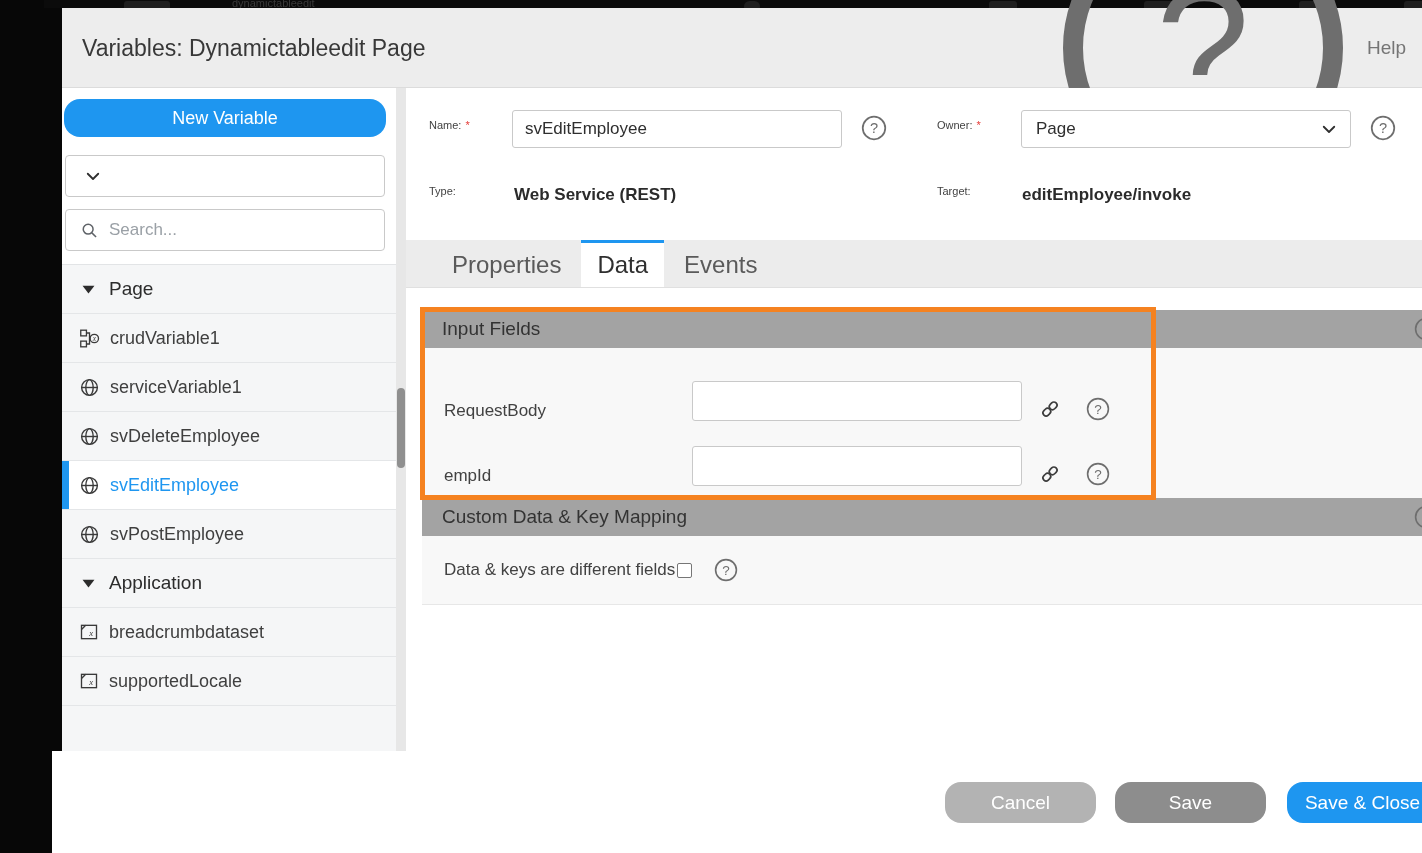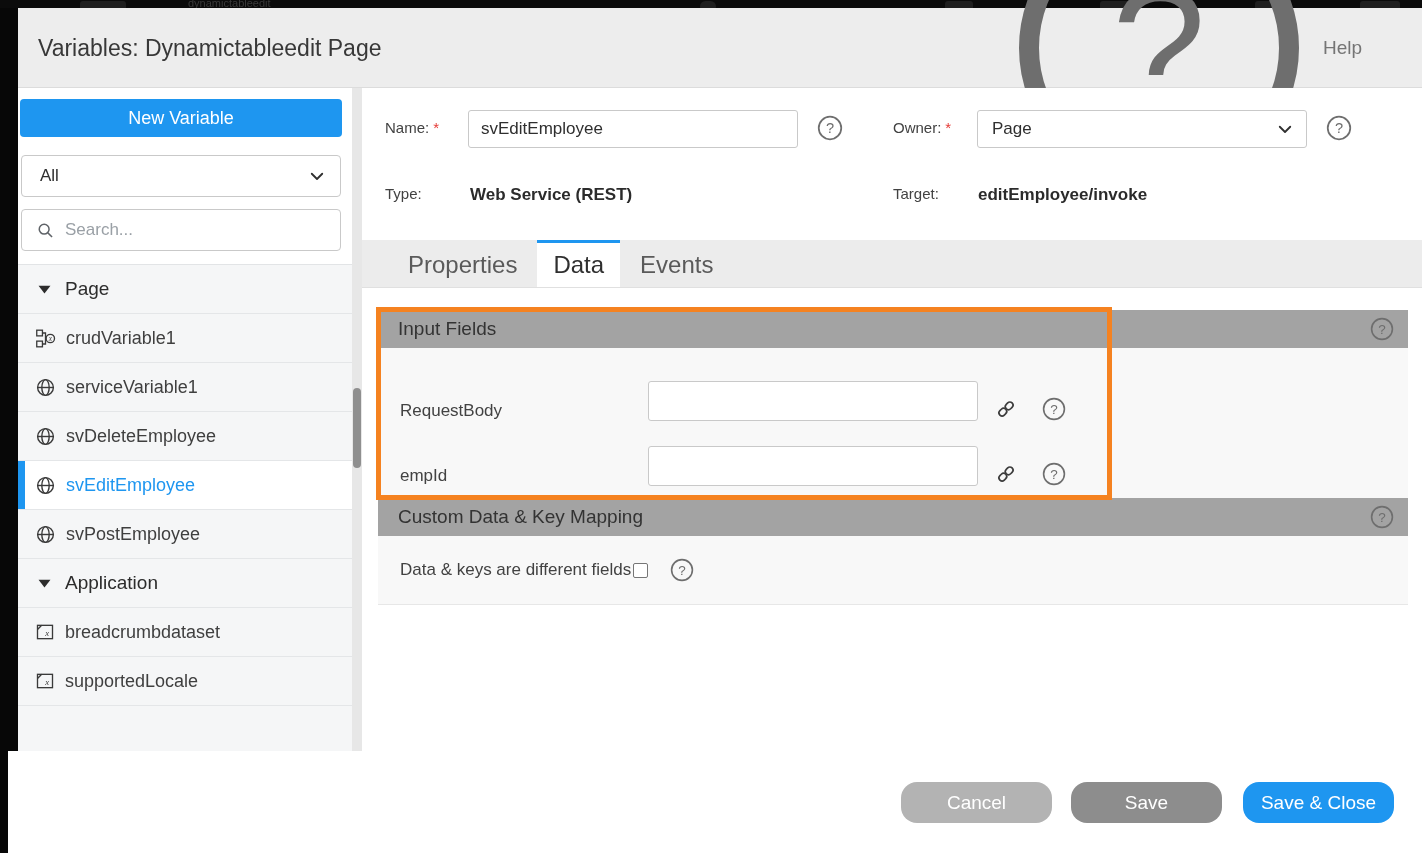--- a/index.html
+++ b/index.html
@@ -1,39 +1,39 @@
 <!DOCTYPE html>
 <html style="--accent: #1e96f0; --orange: #f58220; --savegray: #8d8d8d; --cancelgray: #b3b3b3;"><head>
 <meta charset="utf-8">
 <style>
   :root{
     --accent:#1e96f0; --orange:#f58220; --savegray:#8d8d8d; --cancelgray:#b3b3b3;
   }
   *{box-sizing:border-box; margin:0; padding:0;}
   html,body{width:1422px;height:853px;}
   body{font-family:"Liberation Sans","DejaVu Sans",sans-serif; background:#070707; position:relative; overflow:hidden;}
-  .stage{position:absolute; inset:0; background:#070707;}
+  .stage{position:absolute; inset:0; background:#070707;margin-left:44px;}
 
   
   .bg-top{position:absolute; left:0; top:0; width:1422px; height:8px; overflow:hidden; background:#0b0b0b;}
   .bg-frag{position:absolute; background:#1f1f1f; border-radius:3px; top:1px; height:11px;}
   .bg-frag-text{position:absolute; left:188px; top:-3px; font-size:11px; color:#3a3a3a; white-space:nowrap;}
 
   
   .modal-header{position:absolute; left:18px; top:8px; width:1404px; height:80px; background:#ededed; border-bottom:1px solid #dcdcdc;}
   .modal-title{position:absolute; left:20px; top:50%; transform:translateY(-50%); font-size:23px; color:#383838;}
   .header-help{position:absolute; right:60px; top:50%; transform:translateY(-50%); display:flex; align-items:center; gap:14px; cursor:pointer;}
   .header-help .hlabel{font-size:19px; color:#757575;}
 
   .modal-body{position:absolute; left:18px; top:88px; width:1404px; height:663px; display:flex; background:#fff;}
 
   
   .sidebar{position:relative; width:334px; height:663px; background:#ffffff; flex:none;}
   .new-var-btn{position:absolute; left:2px; top:11px; width:322px; height:38px; background:var(--accent); color:#fff;
-    font-size:18px; font-weight:500; border:none; border-radius:4px; display:flex; align-items:center; justify-content:center; cursor:pointer;
+    font-size:18px; font-weight:500; border:none; border-radius:16px; display:flex; align-items:center; justify-content:center; cursor:pointer;
     font-family:inherit;}
   .filter-select{position:absolute; left:3px; top:67px; width:320px; height:42px; background:#fff; border:1px solid #c9c9c9; border-radius:4px;
     display:flex; align-items:center; padding:0 14px 0 18px; cursor:pointer;}
   .filter-select .val{font-size:17px; color:#2f2f2f; flex:1;}
   .searchbox{position:absolute; left:3px; top:121px; width:320px; height:42px; background:#fff; border:1px solid #c9c9c9; border-radius:4px;
     display:flex; align-items:center; padding:0 10px 0 14px;justify-content:flex-end;}
   .searchbox input{border:none; outline:none; flex:1; font-size:17px; color:#333; margin-left:10px; font-family:inherit; background:transparent;}
   .searchbox input::placeholder{color:#9aa0a6;}
   .var-list{position:absolute; left:0; top:176px; right:0; bottom:0; background:#f5f6f7; border-top:1px solid #e2e4e6; overflow:hidden;}
   .group-header{height:49px; display:flex; align-items:center; padding-left:20px; border-bottom:1px solid #e4e6e8; cursor:pointer; background:#f5f6f7;}
@@ -42,21 +42,21 @@
   .var-item .var-label{font-size:18px; color:#3f3f3f; margin-left:10px;}
   .var-item.selected{background:#ffffff; box-shadow:inset 7px 0 0 var(--accent);}
   .var-item.selected .var-label{color:var(--accent);}
 
   
   .side-scroll{position:relative; width:10px; height:663px; background:#e7e7e7; flex:none; cursor:pointer;}
   .side-scroll .thumb{position:absolute; left:1px; top:300px; width:8px; height:80px; background:#8f8f8f; border-radius:4px; cursor:grab;}
 
   
   .main{position:relative; flex:1; height:663px; background:#fff; overflow:hidden;}
-  .frm-label{position:absolute; font-size:15px; color:#424242;}
+  .frm-label{position:absolute; font-size:11px; color:#424242;}
   .req{color:#e53935; margin-left:4px;}
   .txt-input{position:absolute; height:38px; width:330px; border:1px solid #c9c9c9; border-radius:3px; font-size:17px; color:#2f2f2f;
     padding:0 12px; outline:none; background:#fff; font-family:inherit;}
   .owner-select{position:absolute; left:615px; top:22px; width:330px; height:38px; border:1px solid #c9c9c9; border-radius:3px; background:#fff;
     display:flex; align-items:center; padding:0 12px 0 14px; cursor:pointer;}
   .owner-select .val{flex:1; font-size:17px; color:#2f2f2f;}
   .bold-val{position:absolute; font-size:17px; font-weight:700; color:#2b2b2b;}
   .qbtn{position:absolute; width:26px; height:26px; cursor:pointer;}
 
   
@@ -126,21 +126,20 @@
         </span>
       <span class="hlabel">Help</span>
     </div>
   </div>
 
   <div class="modal-body">
 
     <div class="sidebar">
       <button class="new-var-btn">New Variable</button>
       <div class="filter-select">
-        <span class="val">All</span>
         <span class="icon" id="filter-chev">
             <svg width="18" height="18" viewBox="0 0 24 24" fill="none" stroke="#2f2f2f" stroke-width="2.4" stroke-linecap="round" stroke-linejoin="round">
               <path d="M5 9 L12 16 L19 9"></path>
             </svg>
           </span>
       </div>
       <div class="searchbox">
         <span class="icon" id="search-ic">
             <svg width="19" height="19" viewBox="0 0 24 24" fill="none" stroke="#5f6368" stroke-width="1.9">
               <circle cx="10.3" cy="10.3" r="6.2"></circle>

